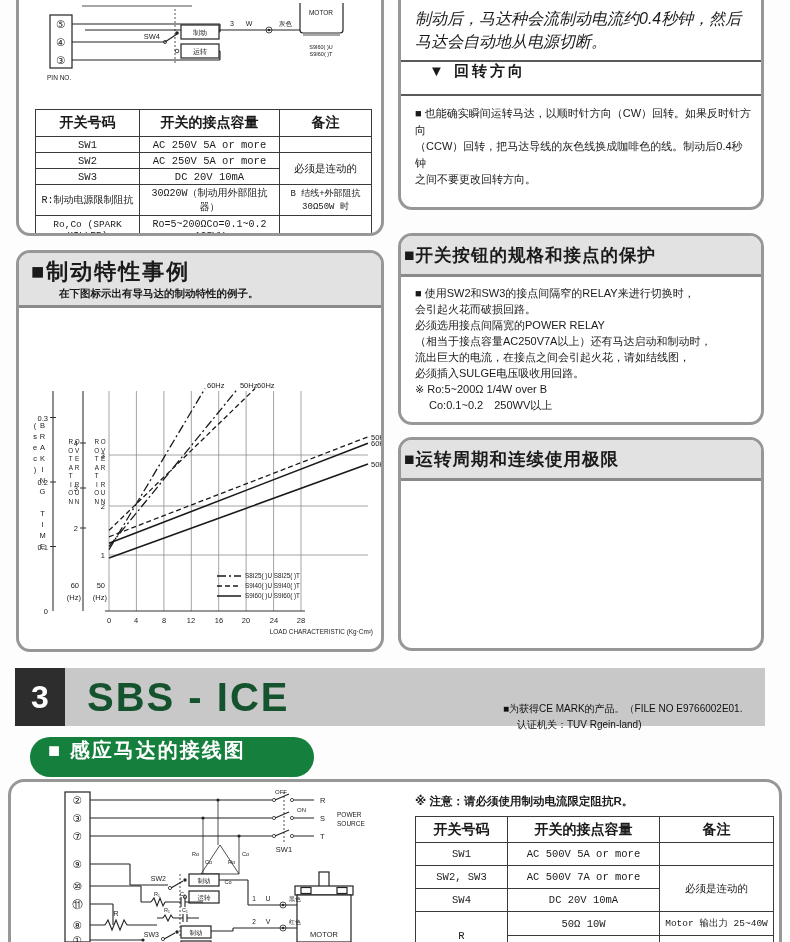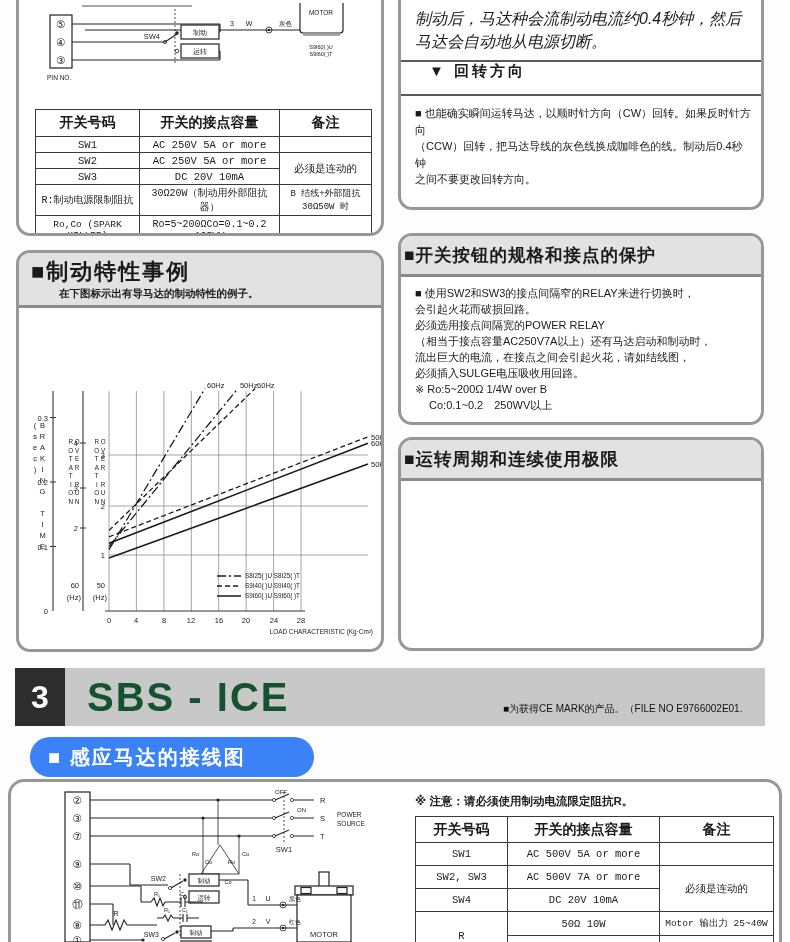--- a/index.html
+++ b/index.html
@@ -220,25 +220,26 @@
       </g>
   </svg>
 </div>
 
 <div style="position:absolute;left:0;top:668px;width:790px;height:58px;">
   <div style="position:absolute;left:15px;top:0;width:50px;height:58px;background:#2d2d2d;color:#fff;font-size:32px;font-weight:bold;display:flex;align-items:center;justify-content:center;">3</div>
   <div style="position:absolute;left:65px;top:0;width:700px;height:58px;background:#c8c8c8;">
     <div style="position:absolute;left:22px;top:0;font-size:40px;font-weight:bold;letter-spacing:2px;line-height:58px;color:#14532d;">SBS - ICE</div>
     <div style="position:absolute;left:438px;top:12px;width:260px;font-size:10px;line-height:1.6;color:#111;margin-top:21px;">
       <div>■为获得CE MARK的产品。（FILE NO E9766002E01.</div>
+      <div style="padding-left:14px;">认证机关：TUV Rgein-land)</div>
     </div>
   </div>
 </div>
 
-<div style="position:absolute;left:30px;top:737px;width:284px;height:40px;background:#3b82f6;border-radius:21px;color:#fff;display:flex;align-items:center;padding-left:18px;box-sizing:border-box;font-size:20px;font-weight:bold;letter-spacing:2px;">
+<div style="position:absolute;left:30px;top:737px;width:284px;height:40px;background:#15803d;border-radius:21px;color:#fff;display:flex;align-items:flex-start;padding-left:18px;box-sizing:border-box;font-size:20px;font-weight:bold;letter-spacing:2px;">
   <span>■ 感应马达的接线图</span>
 </div>
 
 <div class="panel" style="left:8px;top:779px;width:774px;height:163px;border-radius:16px 16px 0 0;border-bottom:none;">
   <svg style="position:absolute;left:12px;top:8px;" width="380" height="152" viewBox="0 0 380 152">
     <rect class="boxline" x="42" y="2" width="25" height="150" stroke-width="1.5"></rect>
     <text x="54.5" y="14" font-size="10.5" text-anchor="middle">②</text>
     <text x="54.5" y="32" font-size="10.5" text-anchor="middle">③</text>
     <text x="54.5" y="50" font-size="10.5" text-anchor="middle">⑦</text>
     <text x="54.5" y="78" font-size="10.5" text-anchor="middle">⑨</text>

